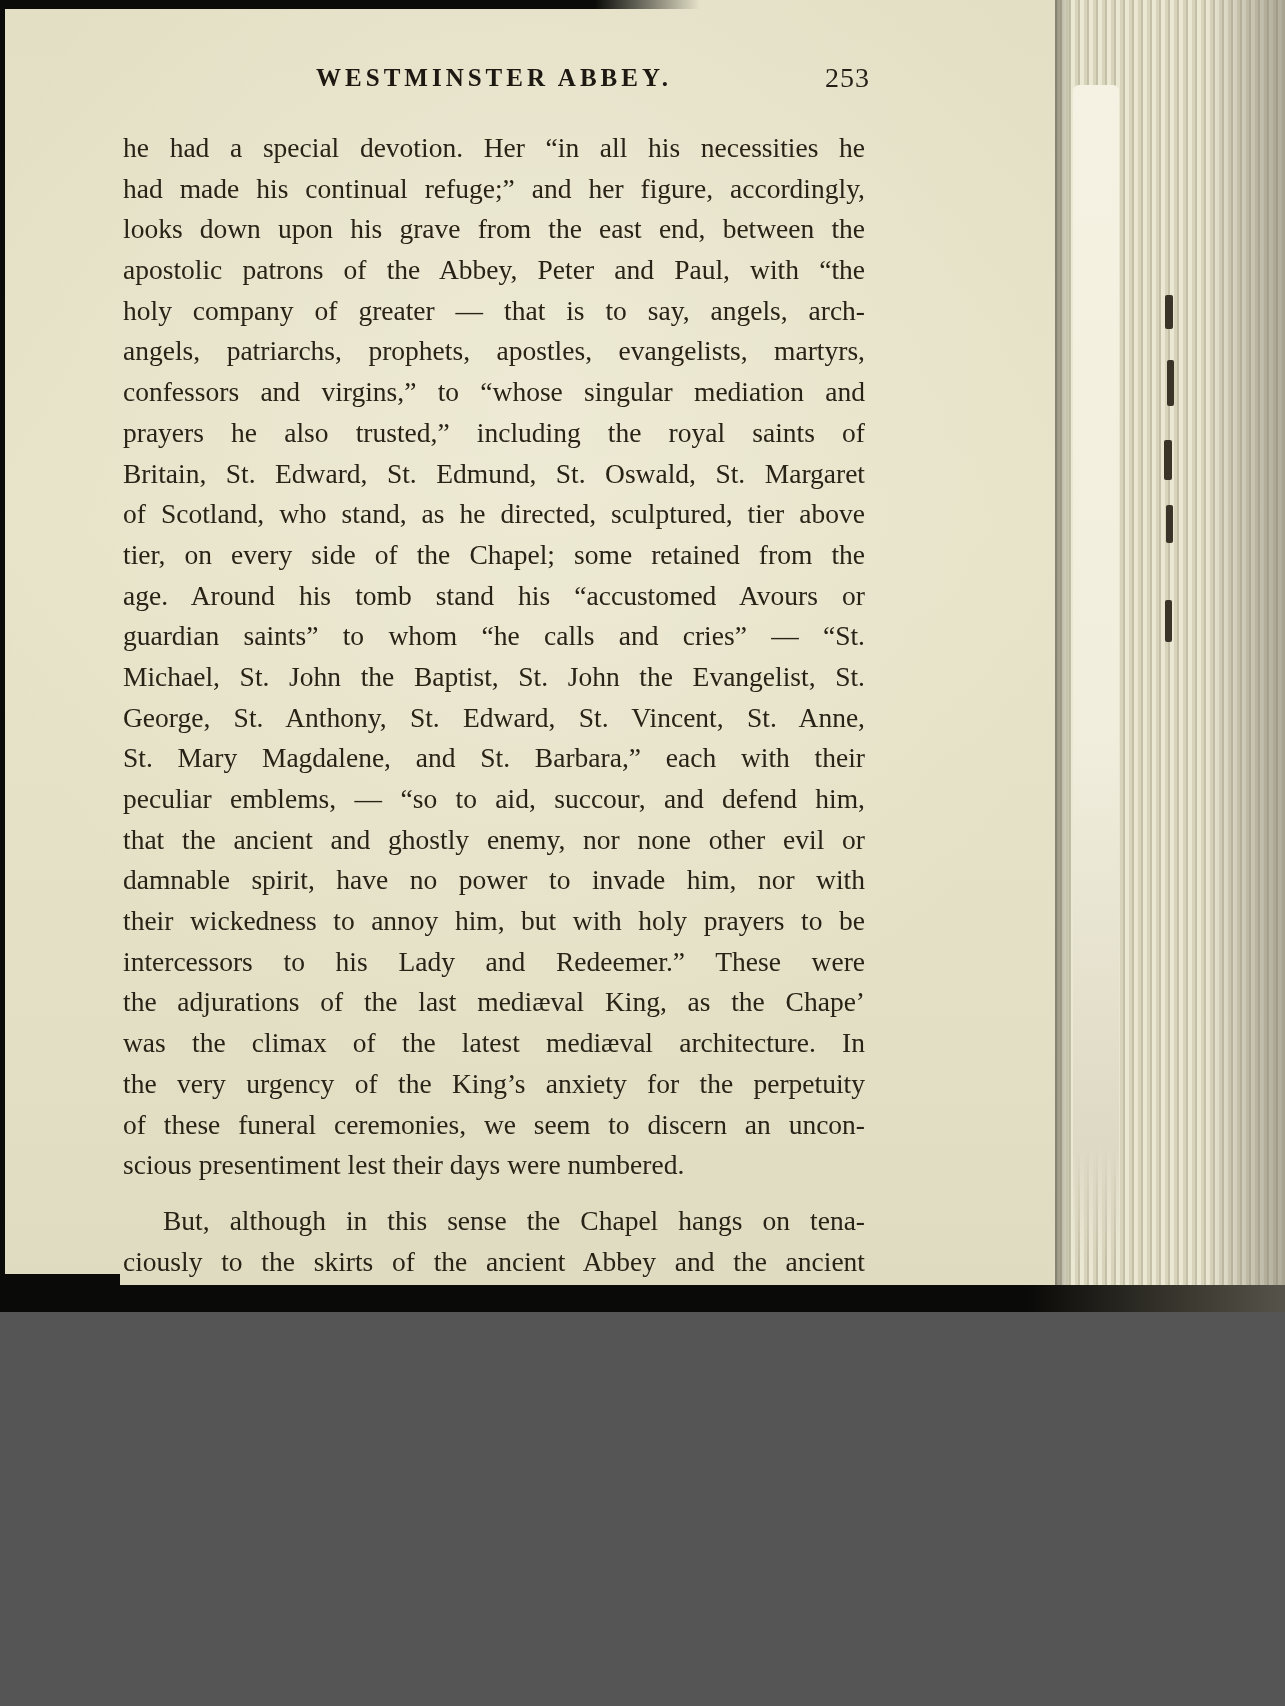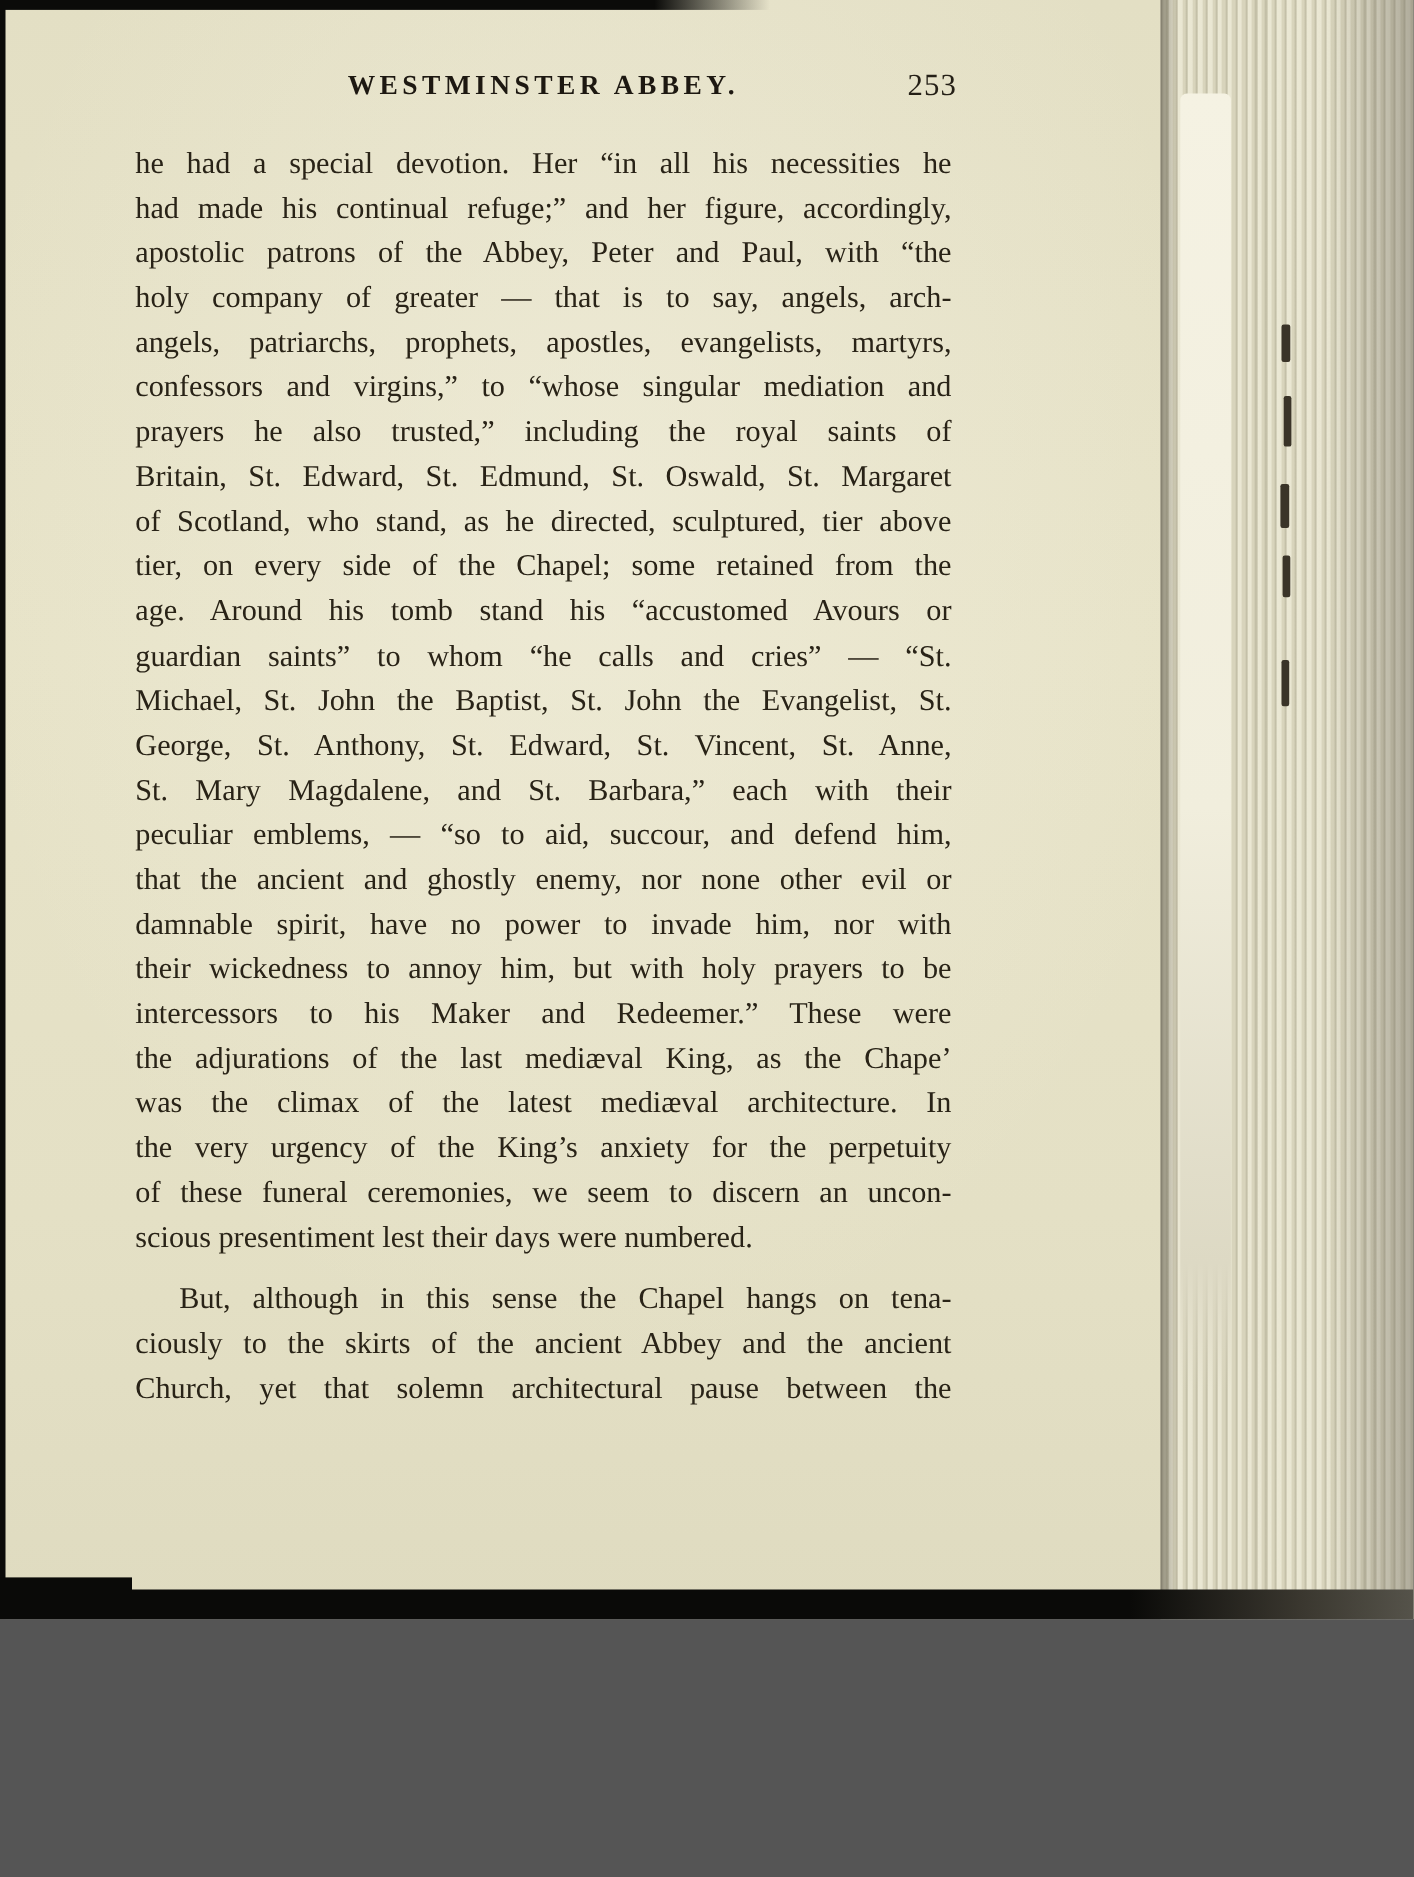--- a/index.html
+++ b/index.html
@@ -1,18 +1,18 @@
 <!DOCTYPE html>
 <html><head>
 <meta charset="utf-8">
 <style>
   html,body{margin:0;padding:0;background:#555;}
   .page{
     position:relative;
-    width:1285px;height:1472px;
+    width:1285px;height:1312px;
     overflow:hidden;
     background:
       radial-gradient(ellipse at 42% 32%, rgba(243,240,224,.55) 0%, rgba(243,240,224,0) 55%),
       linear-gradient(to bottom, #e3dfc4 0%, #e7e3c8 40%, #e4e0c5 75%, #dfdbc0 100%);
     font-family:"Liberation Serif","DejaVu Serif",serif;
   }
   
   .edge-left{position:absolute;left:0;top:0;width:5px;height:100%;background:#0b0b09;}
   .edge-top{position:absolute;left:0;top:0;width:700px;height:9px;background:linear-gradient(to right,#0b0b09 85%,rgba(11,11,9,0));}
   .edge-bottom{position:absolute;left:0;bottom:0;width:100%;height:27px;
@@ -84,38 +84,39 @@
 
   <div class="content">
     <div class="running-head">
       <span class="head-title">WESTMINSTER ABBEY.</span>
       <span class="head-folio">253</span>
     </div>
     <div class="text-block">
         <div class="para">
           <div class="line">he had a special devotion.  Her “in all his necessities he</div>
           <div class="line">had made his continual refuge;” and her figure, accordingly,</div>
+          <div class="line">looks down upon his grave from the east end, between the</div>
           <div class="line">apostolic patrons of the Abbey, Peter and Paul, with “the</div>
           <div class="line">holy company of greater — that is to say, angels, arch-</div>
           <div class="line">angels, patriarchs, prophets, apostles, evangelists, martyrs,</div>
           <div class="line">confessors and virgins,” to “whose singular mediation and</div>
           <div class="line">prayers he also trusted,” including the royal saints of</div>
           <div class="line">Britain, St. Edward, St. Edmund, St. Oswald, St. Margaret</div>
           <div class="line">of Scotland, who stand, as he directed, sculptured, tier above</div>
           <div class="line">tier, on every side of the Chapel; some retained from the</div>
           <div class="line">age.  Around his tomb stand his “accustomed Avours or</div>
           <div class="line">guardian saints” to whom “he calls and cries” — “St.</div>
           <div class="line">Michael, St. John the Baptist, St. John the Evangelist, St.</div>
           <div class="line">George, St. Anthony, St. Edward, St. Vincent, St. Anne,</div>
           <div class="line">St. Mary Magdalene, and St. Barbara,” each with their</div>
           <div class="line">peculiar emblems, — “so to aid, succour, and defend him,</div>
           <div class="line">that the ancient and ghostly enemy, nor none other evil or</div>
           <div class="line">damnable spirit, have no power to invade him, nor with</div>
           <div class="line">their wickedness to annoy him, but with holy prayers to be</div>
-          <div class="line">intercessors to his Maker and Redeemer.”  These were</div>
+          <div class="line">intercessors to his Lady and Redeemer.”  These were</div>
           <div class="line">the adjurations of the last mediæval King, as the Chape’</div>
           <div class="line">was the climax of the latest mediæval architecture.  In</div>
           <div class="line">the very urgency of the King’s anxiety for the perpetuity</div>
           <div class="line">of these funeral ceremonies, we seem to discern an uncon-</div>
           <div class="line no-just">scious presentiment lest their days were numbered.</div>
         </div>
         <div class="para">
           <div class="line indent">But, although in this sense the Chapel hangs on tena-</div>
           <div class="line">ciously to the skirts of the ancient Abbey and the ancient</div>
           <div class="line">Church, yet that solemn architectural pause between the</div>

